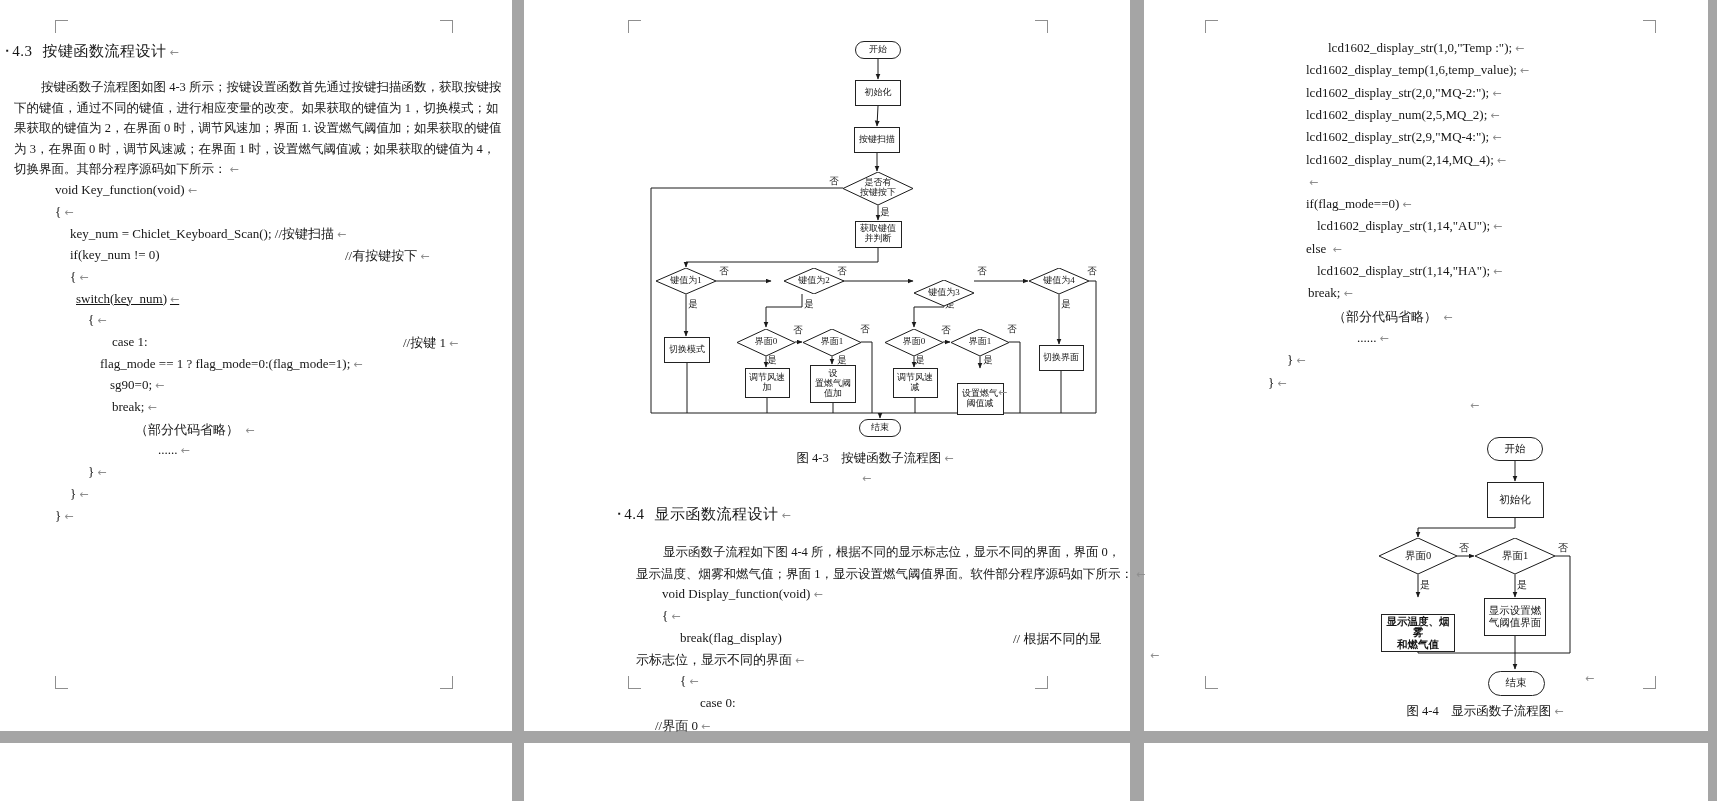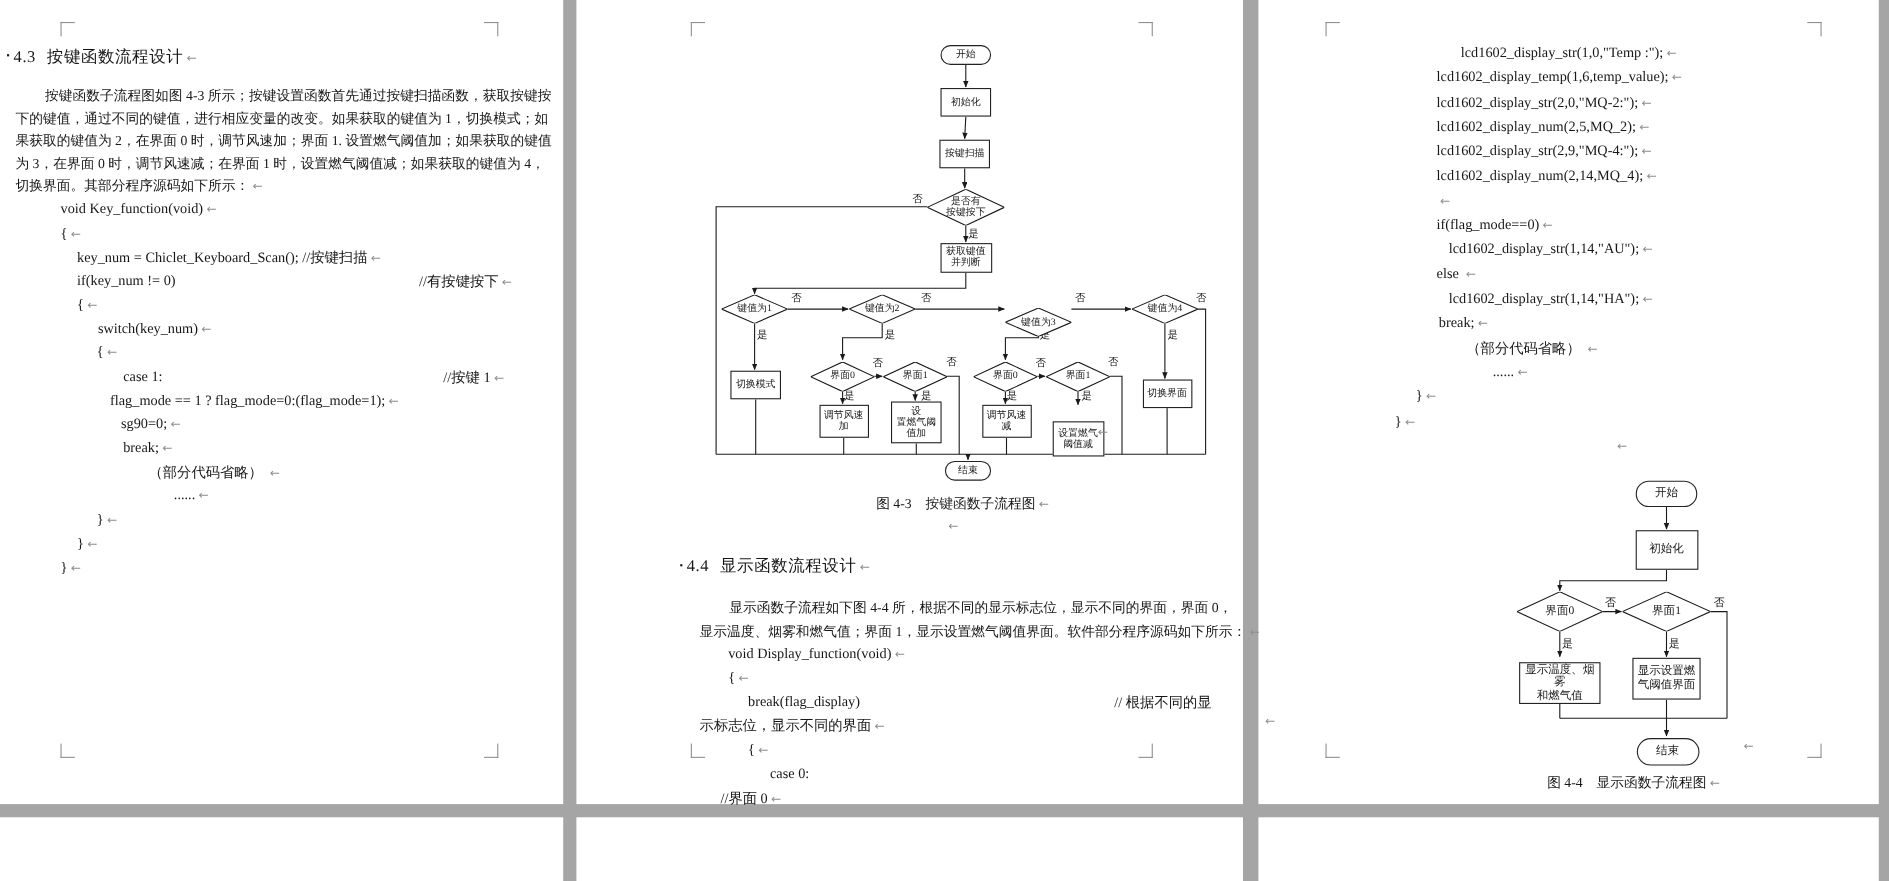--- a/index.html
+++ b/index.html
@@ -55,23 +55,23 @@
       <div class="para-line" style="left: 41px; top: 79px;">按键函数子流程图如图 4-3 所示；按键设置函数首先通过按键扫描函数，获取按键按</div>
       <div class="para-line" style="left: 14px; top: 99.5px;">下的键值，通过不同的键值，进行相应变量的改变。如果获取的键值为 1，切换模式；如</div>
       <div class="para-line" style="left: 14px; top: 120px;">果获取的键值为 2，在界面 0 时，调节风速加；界面 1. 设置燃气阈值加；如果获取的键值</div>
       <div class="para-line" style="left: 14px; top: 140.5px;">为 3，在界面 0 时，调节风速减；在界面 1 时，设置燃气阈值减；如果获取的键值为 4，</div>
       <div class="para-line" style="left: 14px; top: 161px;">切换界面。其部分程序源码如下所示：<span class="pilcrow">←</span></div>
     </div>
   <div id="code1">
       <div class="code-line" style="left: 55px; top: 182px;"><span>void Key_function(void)</span><span class="pilcrow">←</span></div>
       <div class="code-line" style="left: 55px; top: 203.7px;"><span>{</span><span class="pilcrow">←</span></div>
       <div class="code-line" style="left: 70px; top: 225.4px;"><span>key_num = Chiclet_Keyboard_Scan(); //按键扫描</span><span class="pilcrow">←</span></div>
-      <div class="code-line" style="left: 70px; top: 247.1px;"><span>if(key_num != 0)</span><span class="code-comment" style="left: 275px; margin-left: 36px;"><span>//有按键按下</span><span class="pilcrow">←</span></span></div>
+      <div class="code-line" style="left: 70px; top: 247.1px;"><span>if(key_num != 0)</span><span class="code-comment" style="left: 275px;"><span>//有按键按下</span><span class="pilcrow">←</span></span></div>
       <div class="code-line" style="left: 70px; top: 268.8px;"><span>{</span><span class="pilcrow">←</span></div>
-      <div class="code-line" style="left: 89px; top: 290.5px;"><span>switch(key_num)</span><span class="pilcrow">←</span></div>
+      <div class="code-line" style="left: 76px; top: 290.5px; text-decoration: underline;"><span>switch(key_num)</span><span class="pilcrow">←</span></div>
       <div class="code-line" style="left: 88px; top: 312.2px;"><span>{</span><span class="pilcrow">←</span></div>
       <div class="code-line" style="left: 112px; top: 333.9px;"><span>case 1:</span><span class="code-comment" style="left: 291px;"><span>//按键 1</span><span class="pilcrow">←</span></span></div>
       <div class="code-line" style="left: 100px; top: 355.6px;"><span>flag_mode == 1 ? flag_mode=0:(flag_mode=1);</span><span class="pilcrow">←</span></div>
       <div class="code-line" style="left: 100px; top: 377.3px; margin-left: 10px;"><span>sg90=0;</span><span class="pilcrow">←</span></div>
       <div class="code-line" style="left: 112px; top: 399px;"><span>break;</span><span class="pilcrow">←</span></div>
       <div class="code-line" style="left: 135px; top: 420.7px;"><span>（部分代码省略） </span><span class="pilcrow">←</span></div>
       <div class="code-line" style="left: 158px; top: 442.4px;"><span>......</span><span class="pilcrow">←</span></div>
       <div class="code-line" style="left: 88px; top: 464.1px;"><span>}</span><span class="pilcrow">←</span></div>
       <div class="code-line" style="left: 70px; top: 485.8px;"><span>}</span><span class="pilcrow">←</span></div>
       <div class="code-line" style="left: 55px; top: 507.5px;"><span>}</span><span class="pilcrow">←</span></div>
@@ -150,21 +150,21 @@
       </div>
       <div class="fc-node fc-process" style="left: 234.5px; top: 190.5px; width: 47px; height: 27px;">
         <span class="fc-text">获取键值<br>并判断</span>
       </div>
       <div class="fc-node fc-decision" style="left: 36px; top: 238px; width: 60px; height: 26px;">
         <svg width="60" height="26">
           <polygon points="30,0 60,13 30,26 0,13" fill="#fff" stroke="#1a1a1a" stroke-width="1"></polygon>
         </svg>
         <span class="fc-text">键值为1</span>
       </div>
-      <div class="fc-node fc-decision" style="left: 152px; top: 238px; width: 60px; height: 26px; text-align: right;">
+      <div class="fc-node fc-decision" style="left: 164px; top: 238px; width: 60px; height: 26px; text-align: right;">
         <svg width="60" height="26">
           <polygon points="30,0 60,13 30,26 0,13" fill="#fff" stroke="#1a1a1a" stroke-width="1"></polygon>
         </svg>
         <span class="fc-text">键值为2</span>
       </div>
       <div class="fc-node fc-decision" style="left: 294px; top: 250px; width: 60px; height: 26px;">
         <svg width="60" height="26">
           <polygon points="30,0 60,13 30,26 0,13" fill="#fff" stroke="#1a1a1a" stroke-width="1"></polygon>
         </svg>
         <span class="fc-text">键值为3</span>
@@ -291,21 +291,21 @@
           <polygon points="39,0 78,18 39,36 0,18" fill="#fff" stroke="#1a1a1a" stroke-width="1"></polygon>
         </svg>
         <span class="fc-text">界面0</span>
       </div>
       <div class="fc-node fc-decision" style="left: 110px; top: 108px; width: 80px; height: 36px;">
         <svg width="80" height="36">
           <polygon points="40,0 80,18 40,36 0,18" fill="#fff" stroke="#1a1a1a" stroke-width="1"></polygon>
         </svg>
         <span class="fc-text">界面1</span>
       </div>
-      <div class="fc-node fc-process" style="left: 16px; top: 172px; width: 74px; height: 38px;">
+      <div class="fc-node fc-process" style="left: 16px; top: 184px; width: 74px; height: 38px; font-weight: bold;">
         <span class="fc-text">显示温度、烟雾<br>和燃气值</span>
       </div>
       <div class="fc-node fc-process" style="left: 119px; top: 168px; width: 62px; height: 38px;">
         <span class="fc-text">显示设置燃<br>气阈值界面</span>
       </div>
       <div class="fc-node fc-terminal" style="left: 122.5px; top: 240.5px; width: 57px; height: 25px; border-radius: 12.5px;">
         <span class="fc-text">结束</span>
       </div>
     </div>
   <div class="fig-caption" style="left:1370px;top:703px;width:230px;">

